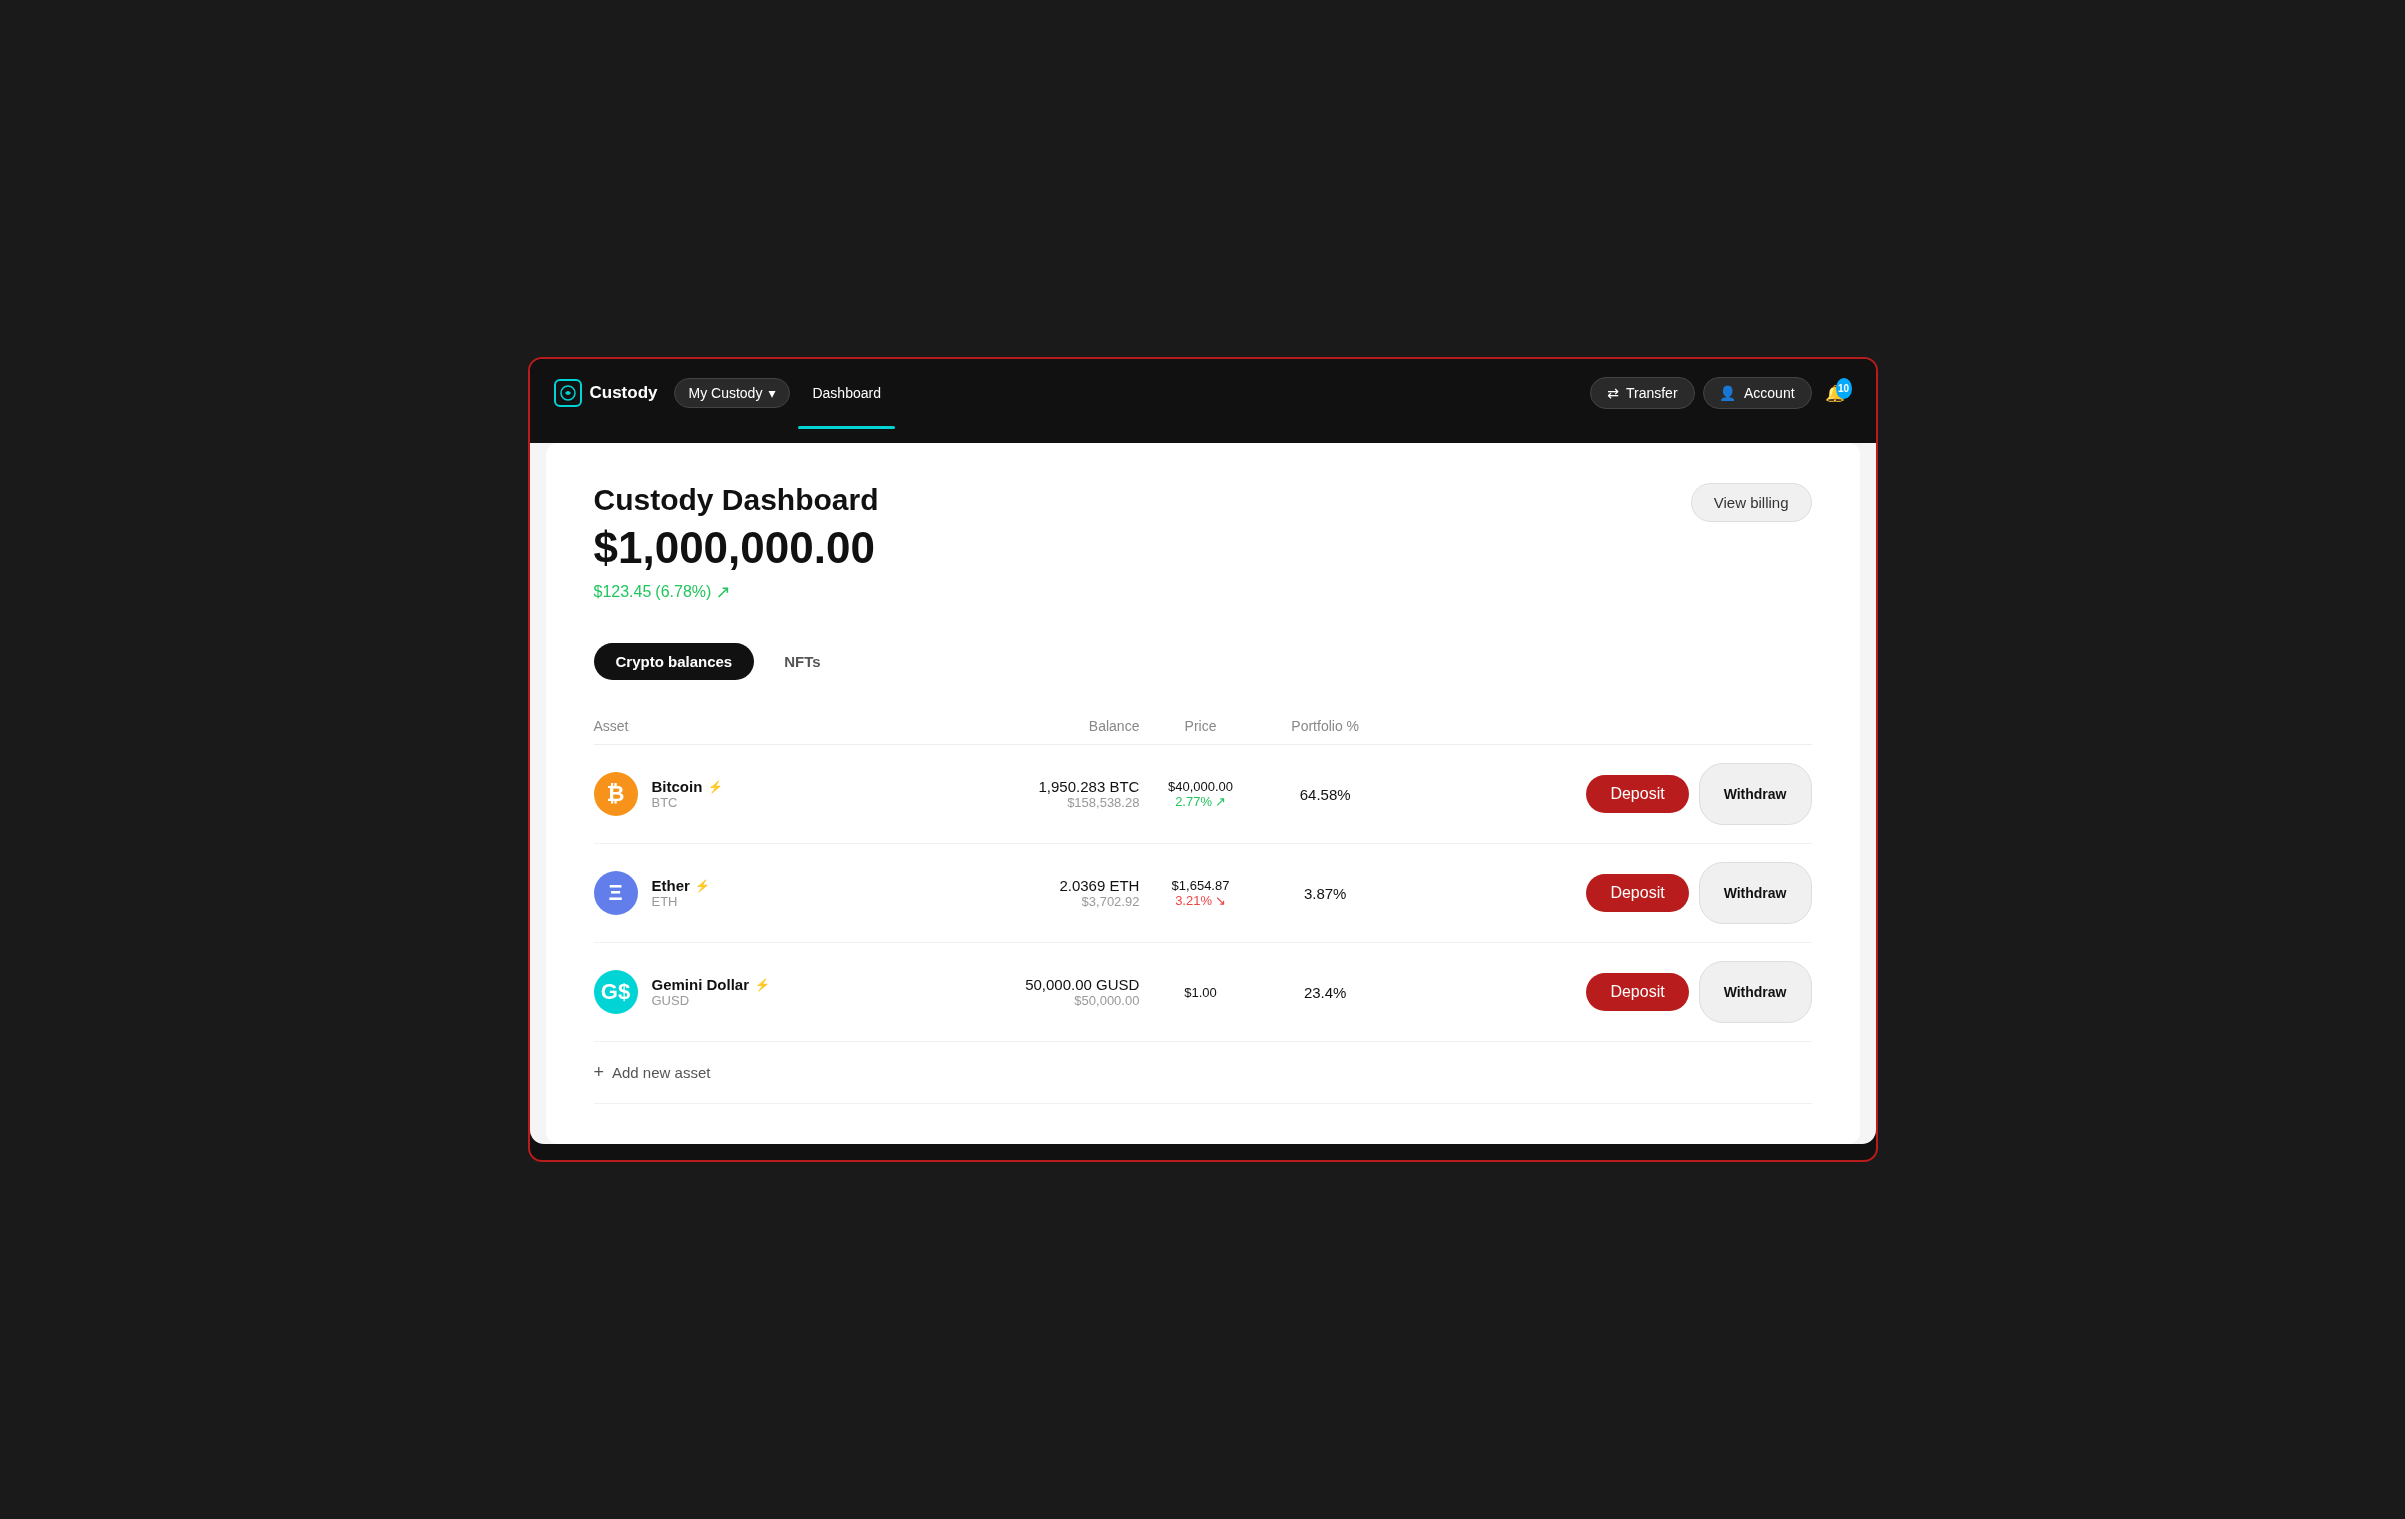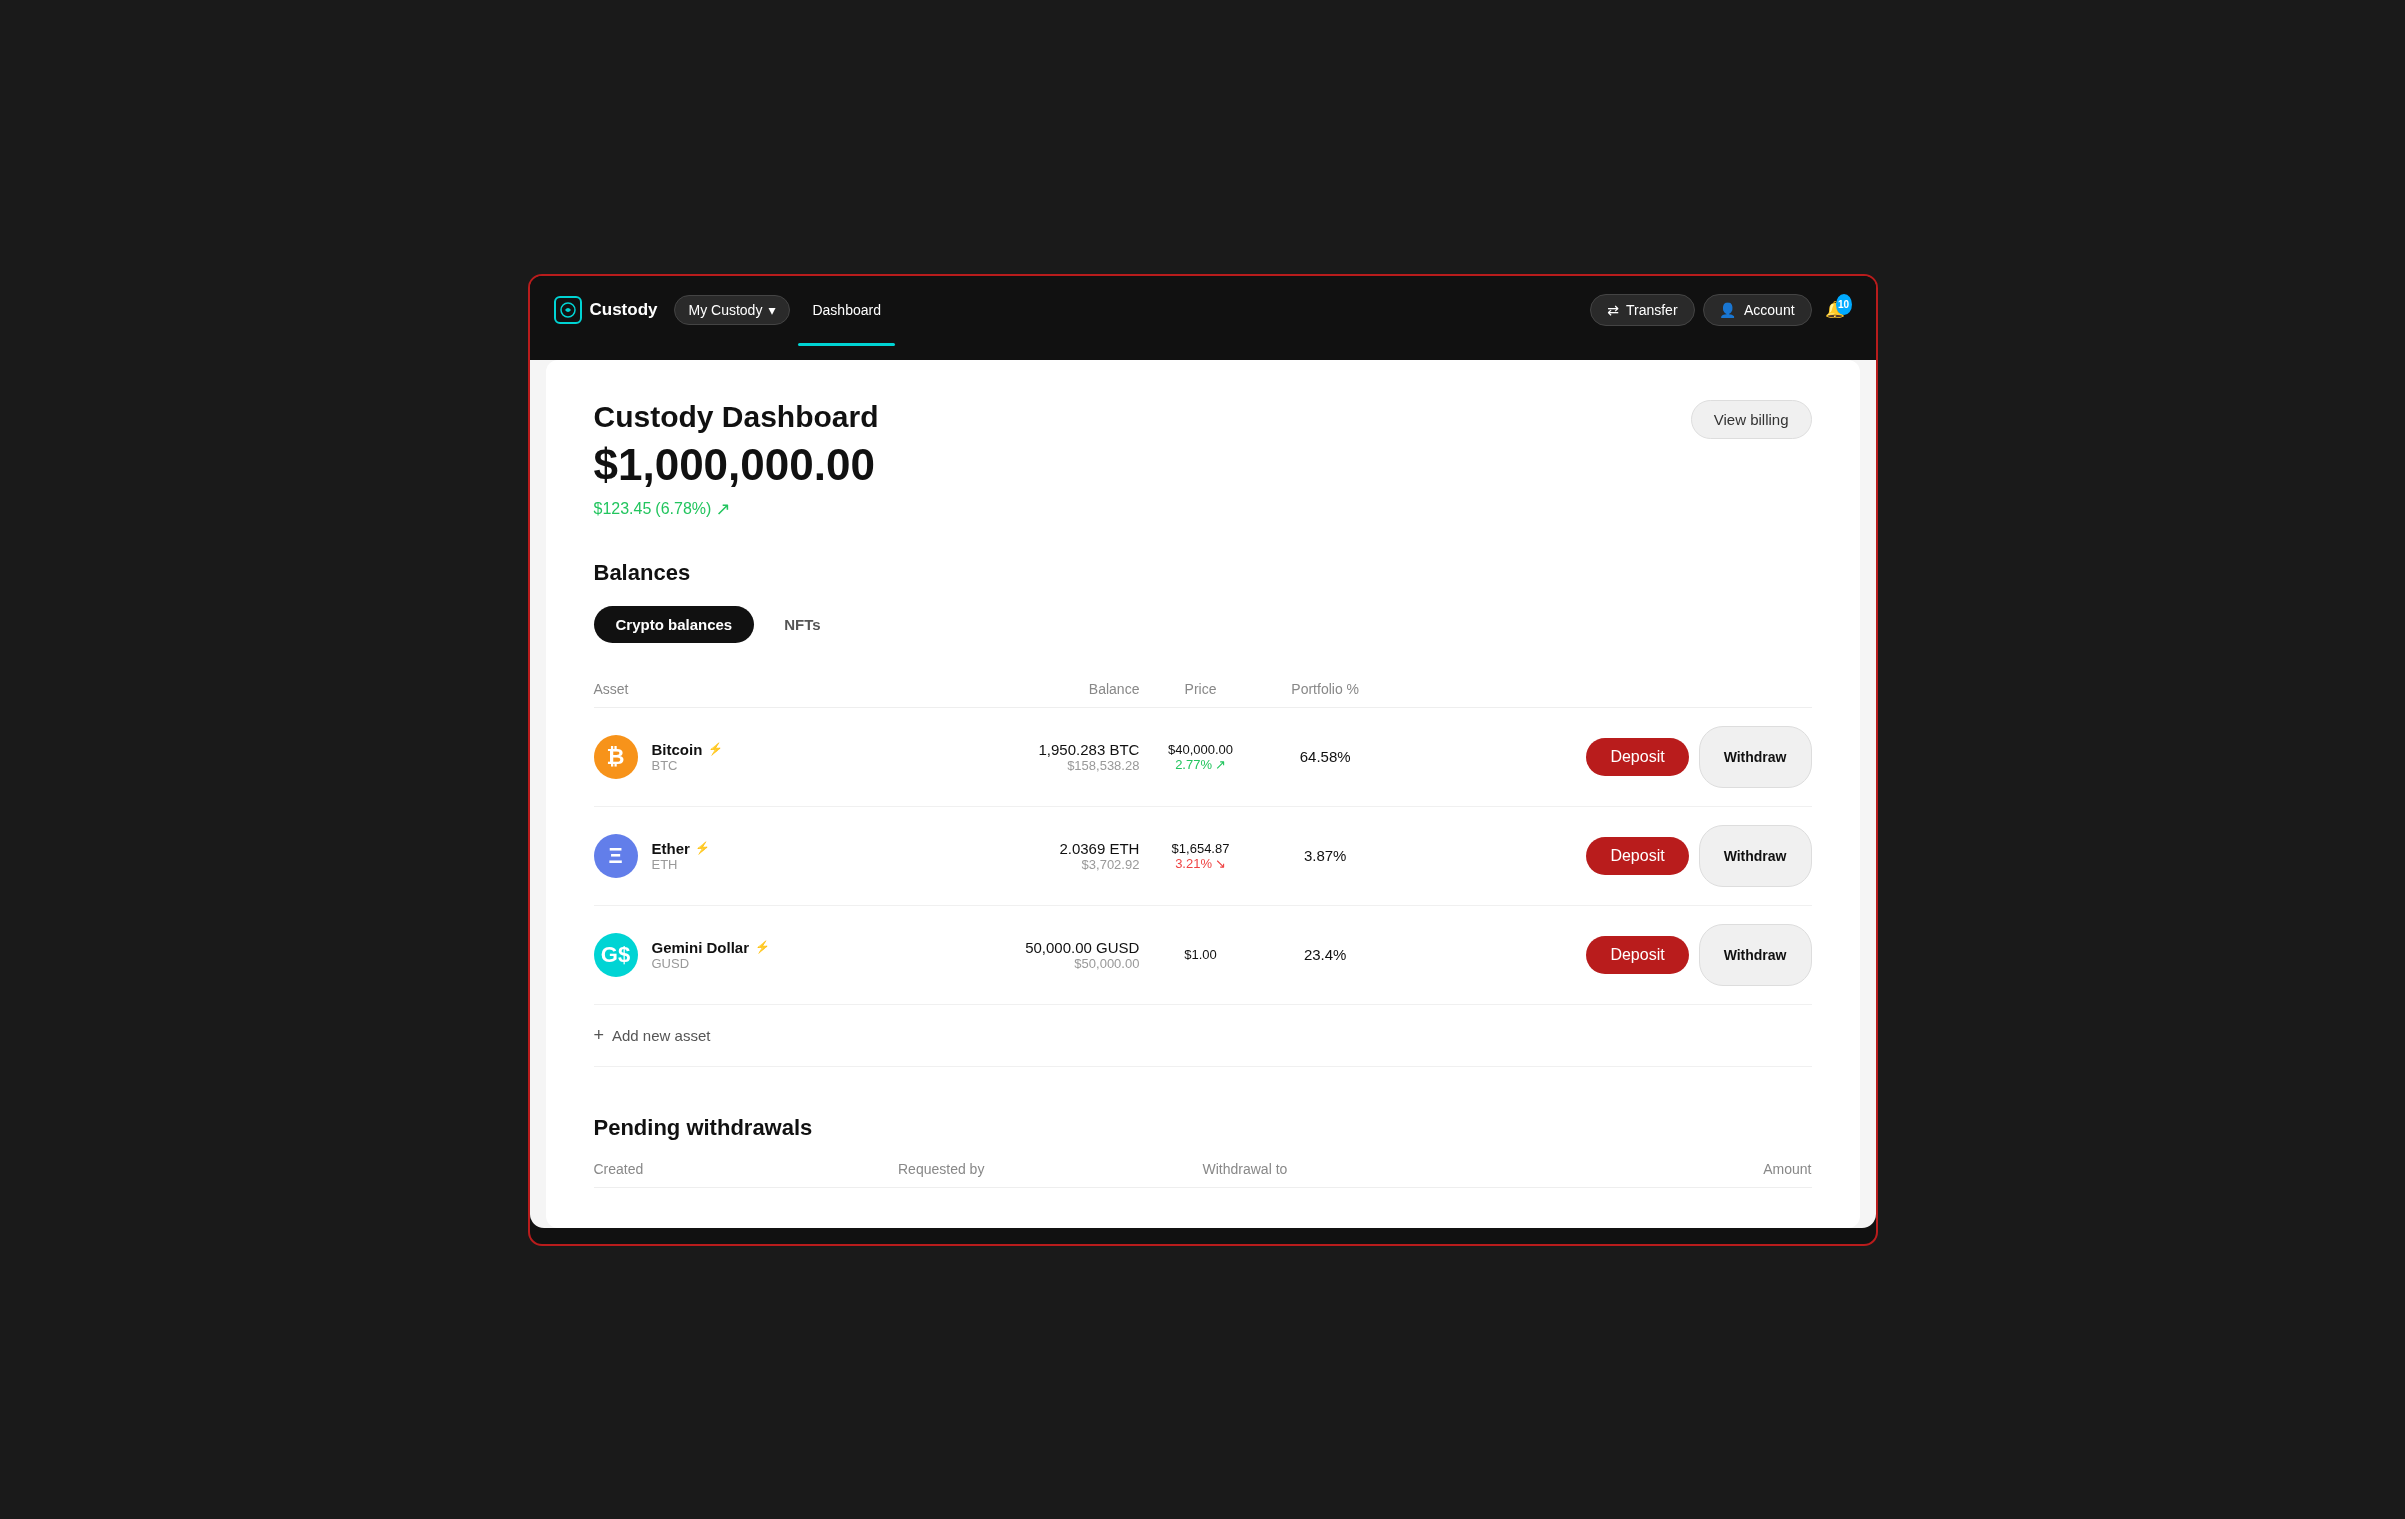--- a/index.html
+++ b/index.html
@@ -389,21 +389,20 @@
           <div class="dash-change">
             <span>$123.45</span>
             <span>(6.78%)</span>
             <span style="font-size:18px;">↗</span>
           </div>
         </div>
         <button class="view-billing-btn">View billing</button>
       </div>
 
       <div>
-        <div class="section-title">Balances</div>
 
         <div class="tabs-row">
           <button class="tab-btn active">Crypto balances</button>
           <button class="tab-btn inactive">NFTs</button>
         </div>
 
         <table class="asset-table">
           <thead>
             <tr>
               <th>Asset</th>
@@ -503,25 +502,16 @@
               </tr>
             </tbody>
         </table>
 
         <div class="add-asset-row">
           <span class="add-asset-plus">+</span>
           <span>Add new asset</span>
         </div>
       </div>
 
-      <div class="section-pending">
-        <div class="pending-header">Pending withdrawals</div>
-        <div class="pending-table-header">
-          <div class="pending-col-header">Created</div>
-          <div class="pending-col-header">Requested by</div>
-          <div class="pending-col-header">Withdrawal to</div>
-          <div class="pending-col-header right">Amount</div>
-        </div>
-      </div>
 
     </div>
   </div>
 </div>
 
 </body></html>

